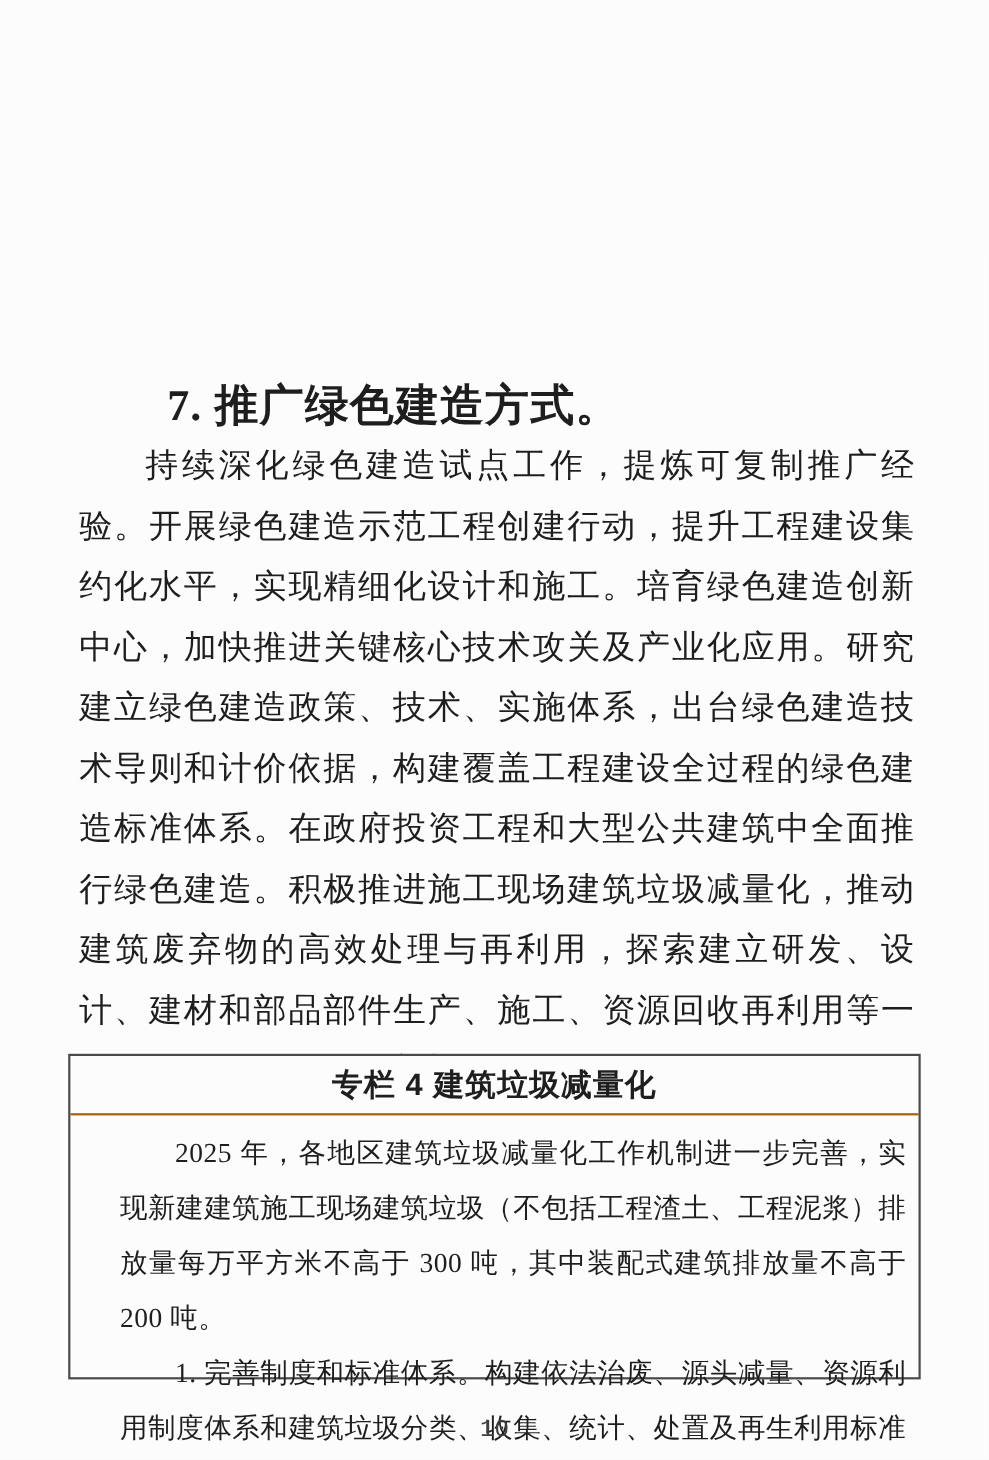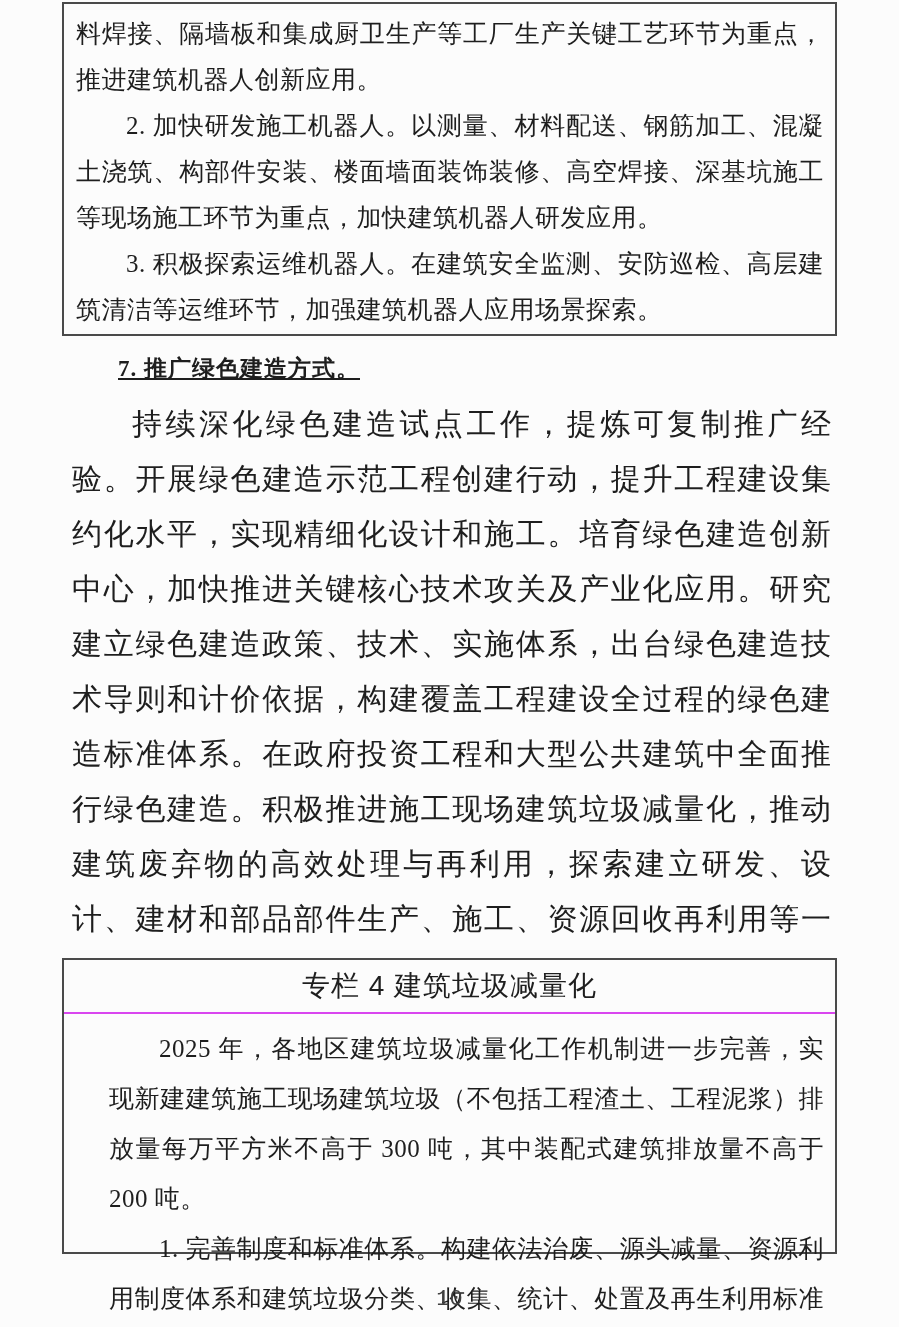--- a/index.html
+++ b/index.html
@@ -32,73 +32,67 @@
     line-height: 46px;
     text-align: justify;
     letter-spacing: 0.5px;
   }
   .indent { text-indent: 2em; }
   .heading {
     position: absolute;
     left: 72px; top: 350px;
     width: 760px;
     margin: 0;
-    font-size: 23px;
+    font-size: 40px;
     line-height: 38px;
     font-weight: bold;
     text-indent: 2em;
     letter-spacing: 1px;
-    text-decoration: underline;
   }
   .body-text {
     position: absolute;
     left: 72px; top: 396px;
     width: 760px;
     margin: 0;
     font-size: 30px;
     line-height: 55px;
     text-align: justify;
     text-indent: 2em;
     letter-spacing: 1px;
   }
   .box-waste {
     left: 62px; top: 958px;
     width: 775px; height: 296px;
   }
   .box-title {
     height: 52px;
     line-height: 52px;
     text-align: center;
-    font-weight: normal;
+    font-weight: bold;
     font-size: 28px;
     letter-spacing: 1px;
-    border-bottom: 2px solid #d946ef;
+    border-bottom: 2px solid #a16207;
     font-family: "Liberation Sans", "DejaVu Sans", sans-serif;
   }
   .box-content { padding: 10px 11px 0 12px; margin-left: 33px; }
   .box-content .box-text { line-height: 50px; }
   .page-number {
     position: absolute;
     left: 0; right: 0; top: 1287px;
     text-align: center;
     font-size: 22px;
     color: #404040;
     font-family: Liberation Mono, monospace;
   }
 </style>
 </head>
 <body>
 
 <div class="page">
 
-  <section class="box box-top">
-    <p class="box-text">料焊接、隔墙板和集成厨卫生产等工厂生产关键工艺环节为重点，推进建筑机器人创新应用。</p>
-    <p class="box-text indent">2. 加快研发施工机器人。以测量、材料配送、钢筋加工、混凝土浇筑、构部件安装、楼面墙面装饰装修、高空焊接、深基坑施工等现场施工环节为重点，加快建筑机器人研发应用。</p>
-    <p class="box-text indent">3. 积极探索运维机器人。在建筑安全监测、安防巡检、高层建筑清洁等运维环节，加强建筑机器人应用场景探索。</p>
-  </section>
 
   <h2 class="heading">7. 推广绿色建造方式。</h2>
 
   <p class="body-text">持续深化绿色建造试点工作，提炼可复制推广经验。开展绿色建造示范工程创建行动，提升工程建设集约化水平，实现精细化设计和施工。培育绿色建造创新中心，加快推进关键核心技术攻关及产业化应用。研究建立绿色建造政策、技术、实施体系，出台绿色建造技术导则和计价依据，构建覆盖工程建设全过程的绿色建造标准体系。在政府投资工程和大型公共建筑中全面推行绿色建造。积极推进施工现场建筑垃圾减量化，推动建筑废弃物的高效处理与再利用，探索建立研发、设计、建材和部品部件生产、施工、资源回收再利用等一体化协同的绿色建造产业链。</p>
 
   <section class="box box-waste">
     <div class="box-title">专栏 4  建筑垃圾减量化</div>
     <div class="box-content">
       <p class="box-text indent">2025 年，各地区建筑垃圾减量化工作机制进一步完善，实现新建建筑施工现场建筑垃圾（不包括工程渣土、工程泥浆）排放量每万平方米不高于 300 吨，其中装配式建筑排放量不高于 200 吨。</p>
       <p class="box-text indent">1. 完善制度和标准体系。构建依法治废、源头减量、资源利用制度体系和建筑垃圾分类、收集、统计、处置及再生利用标准体系。探</p>

